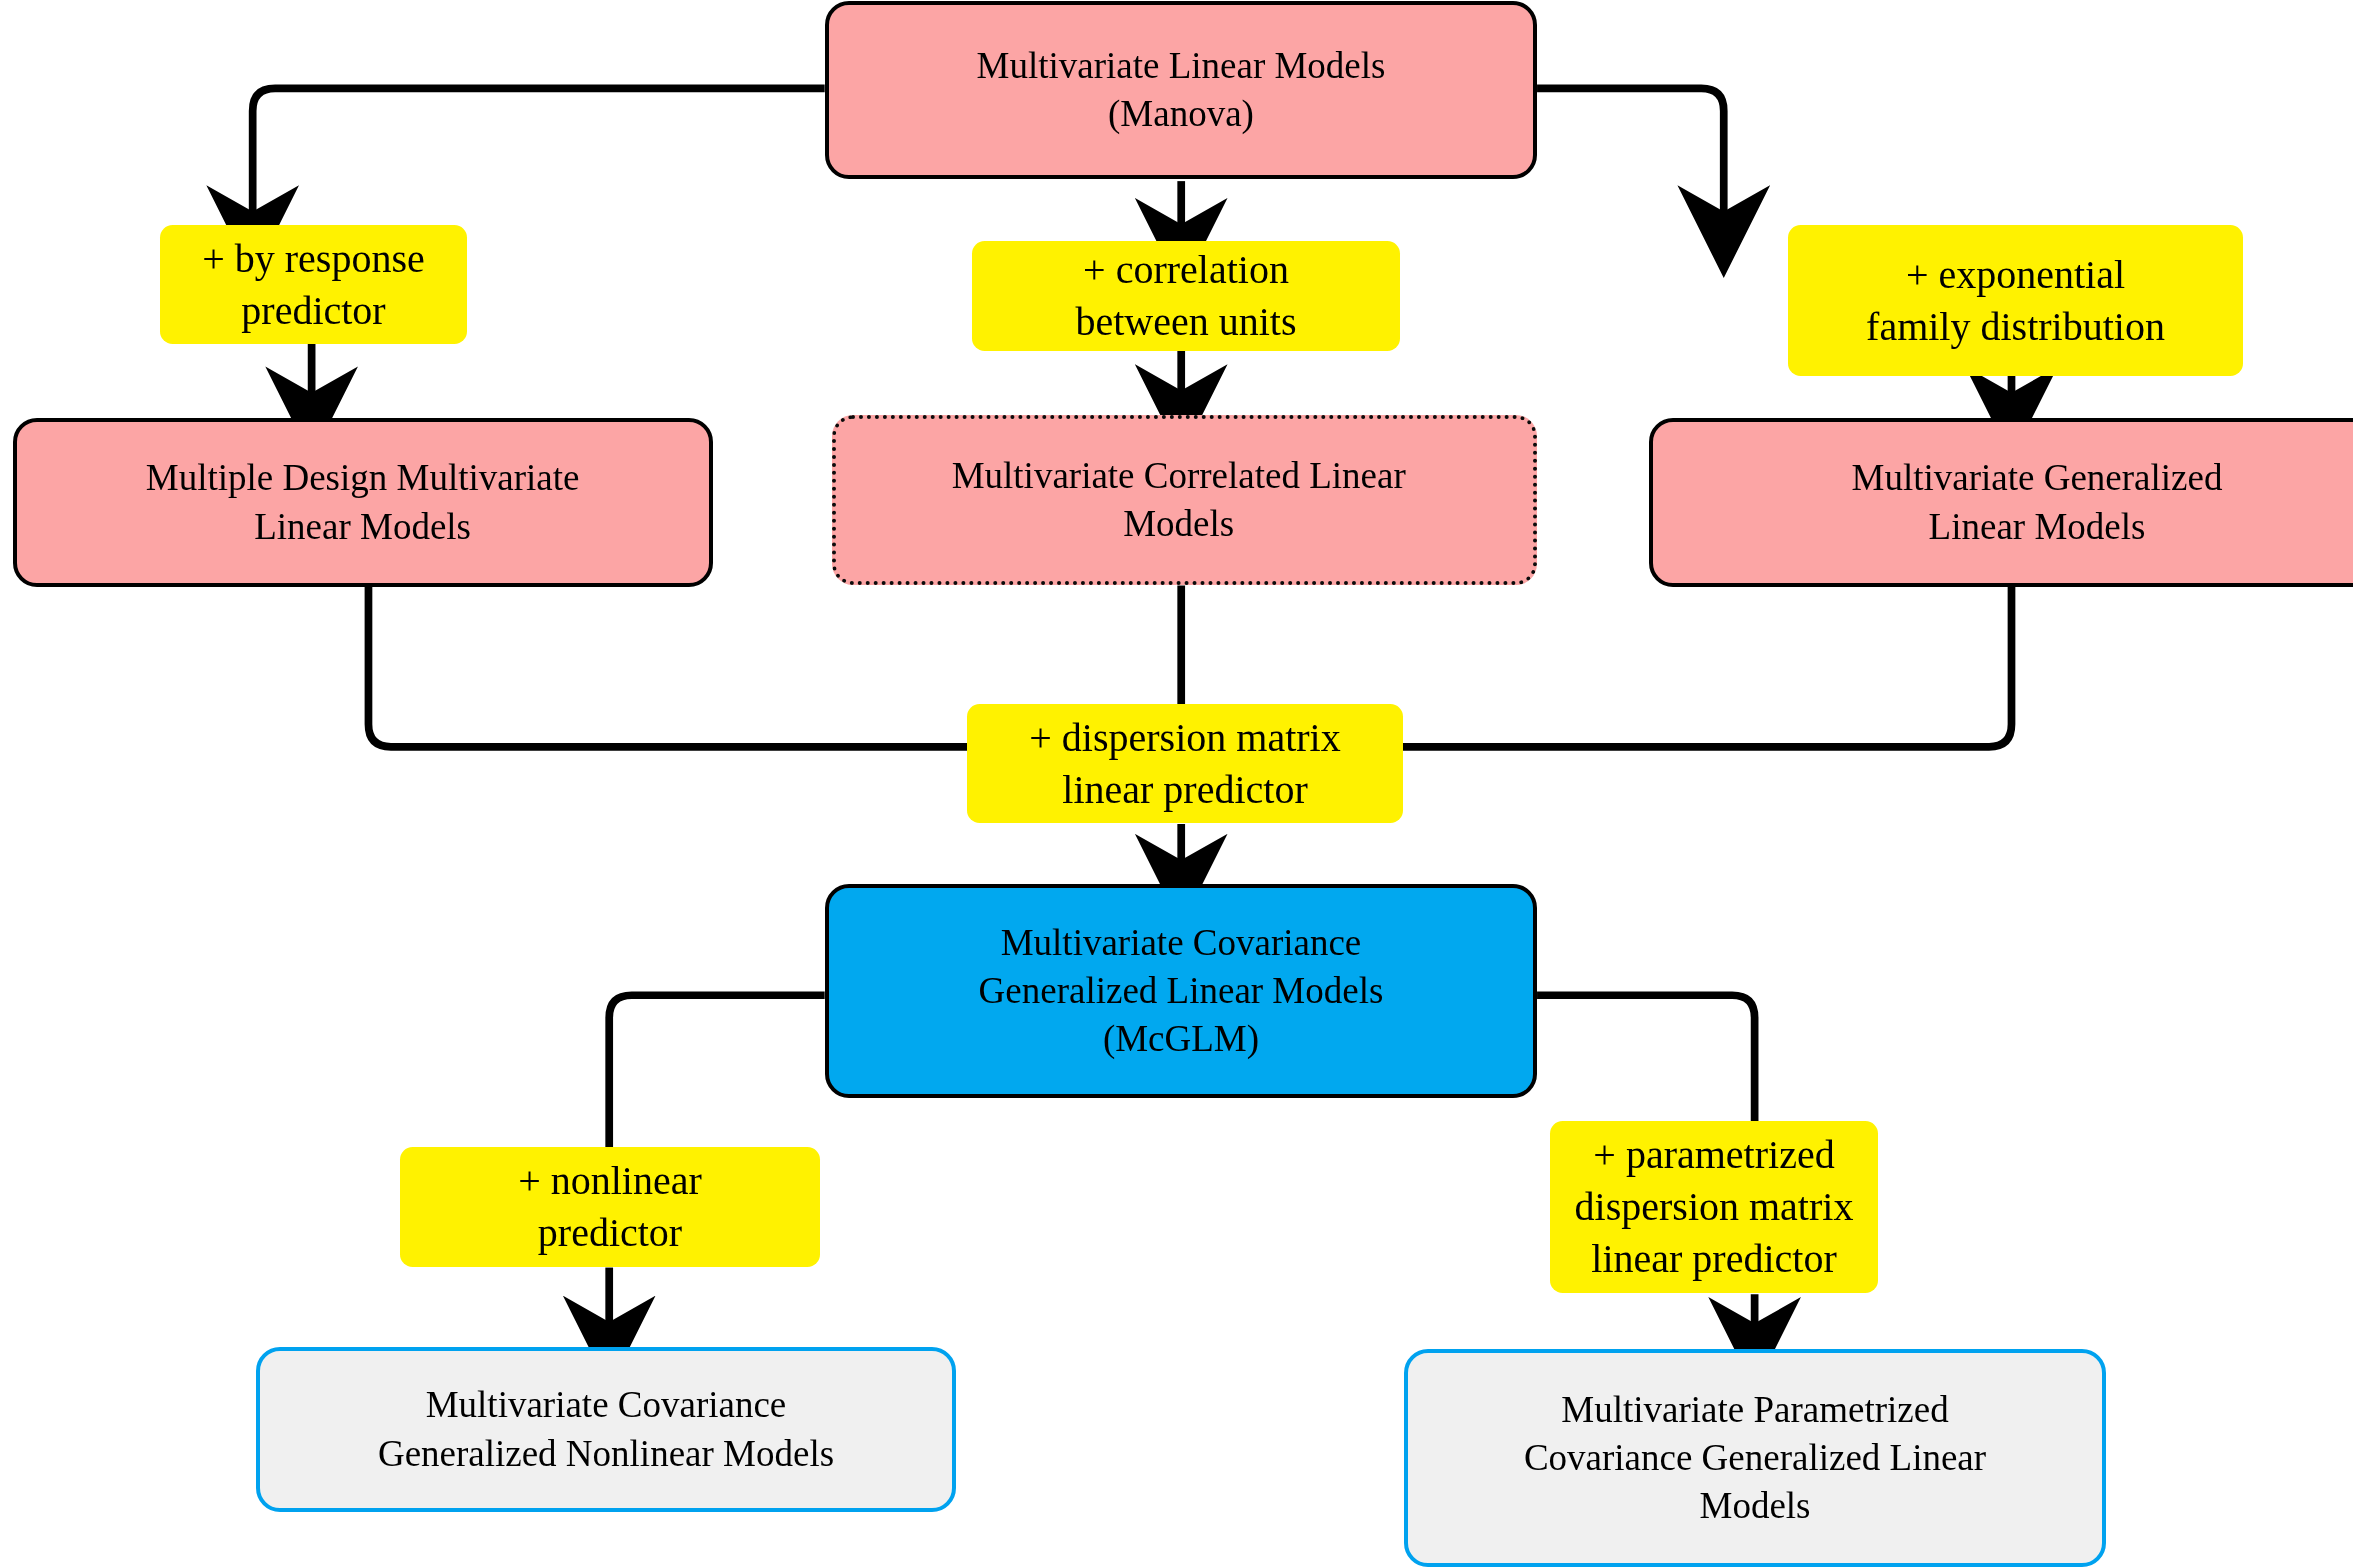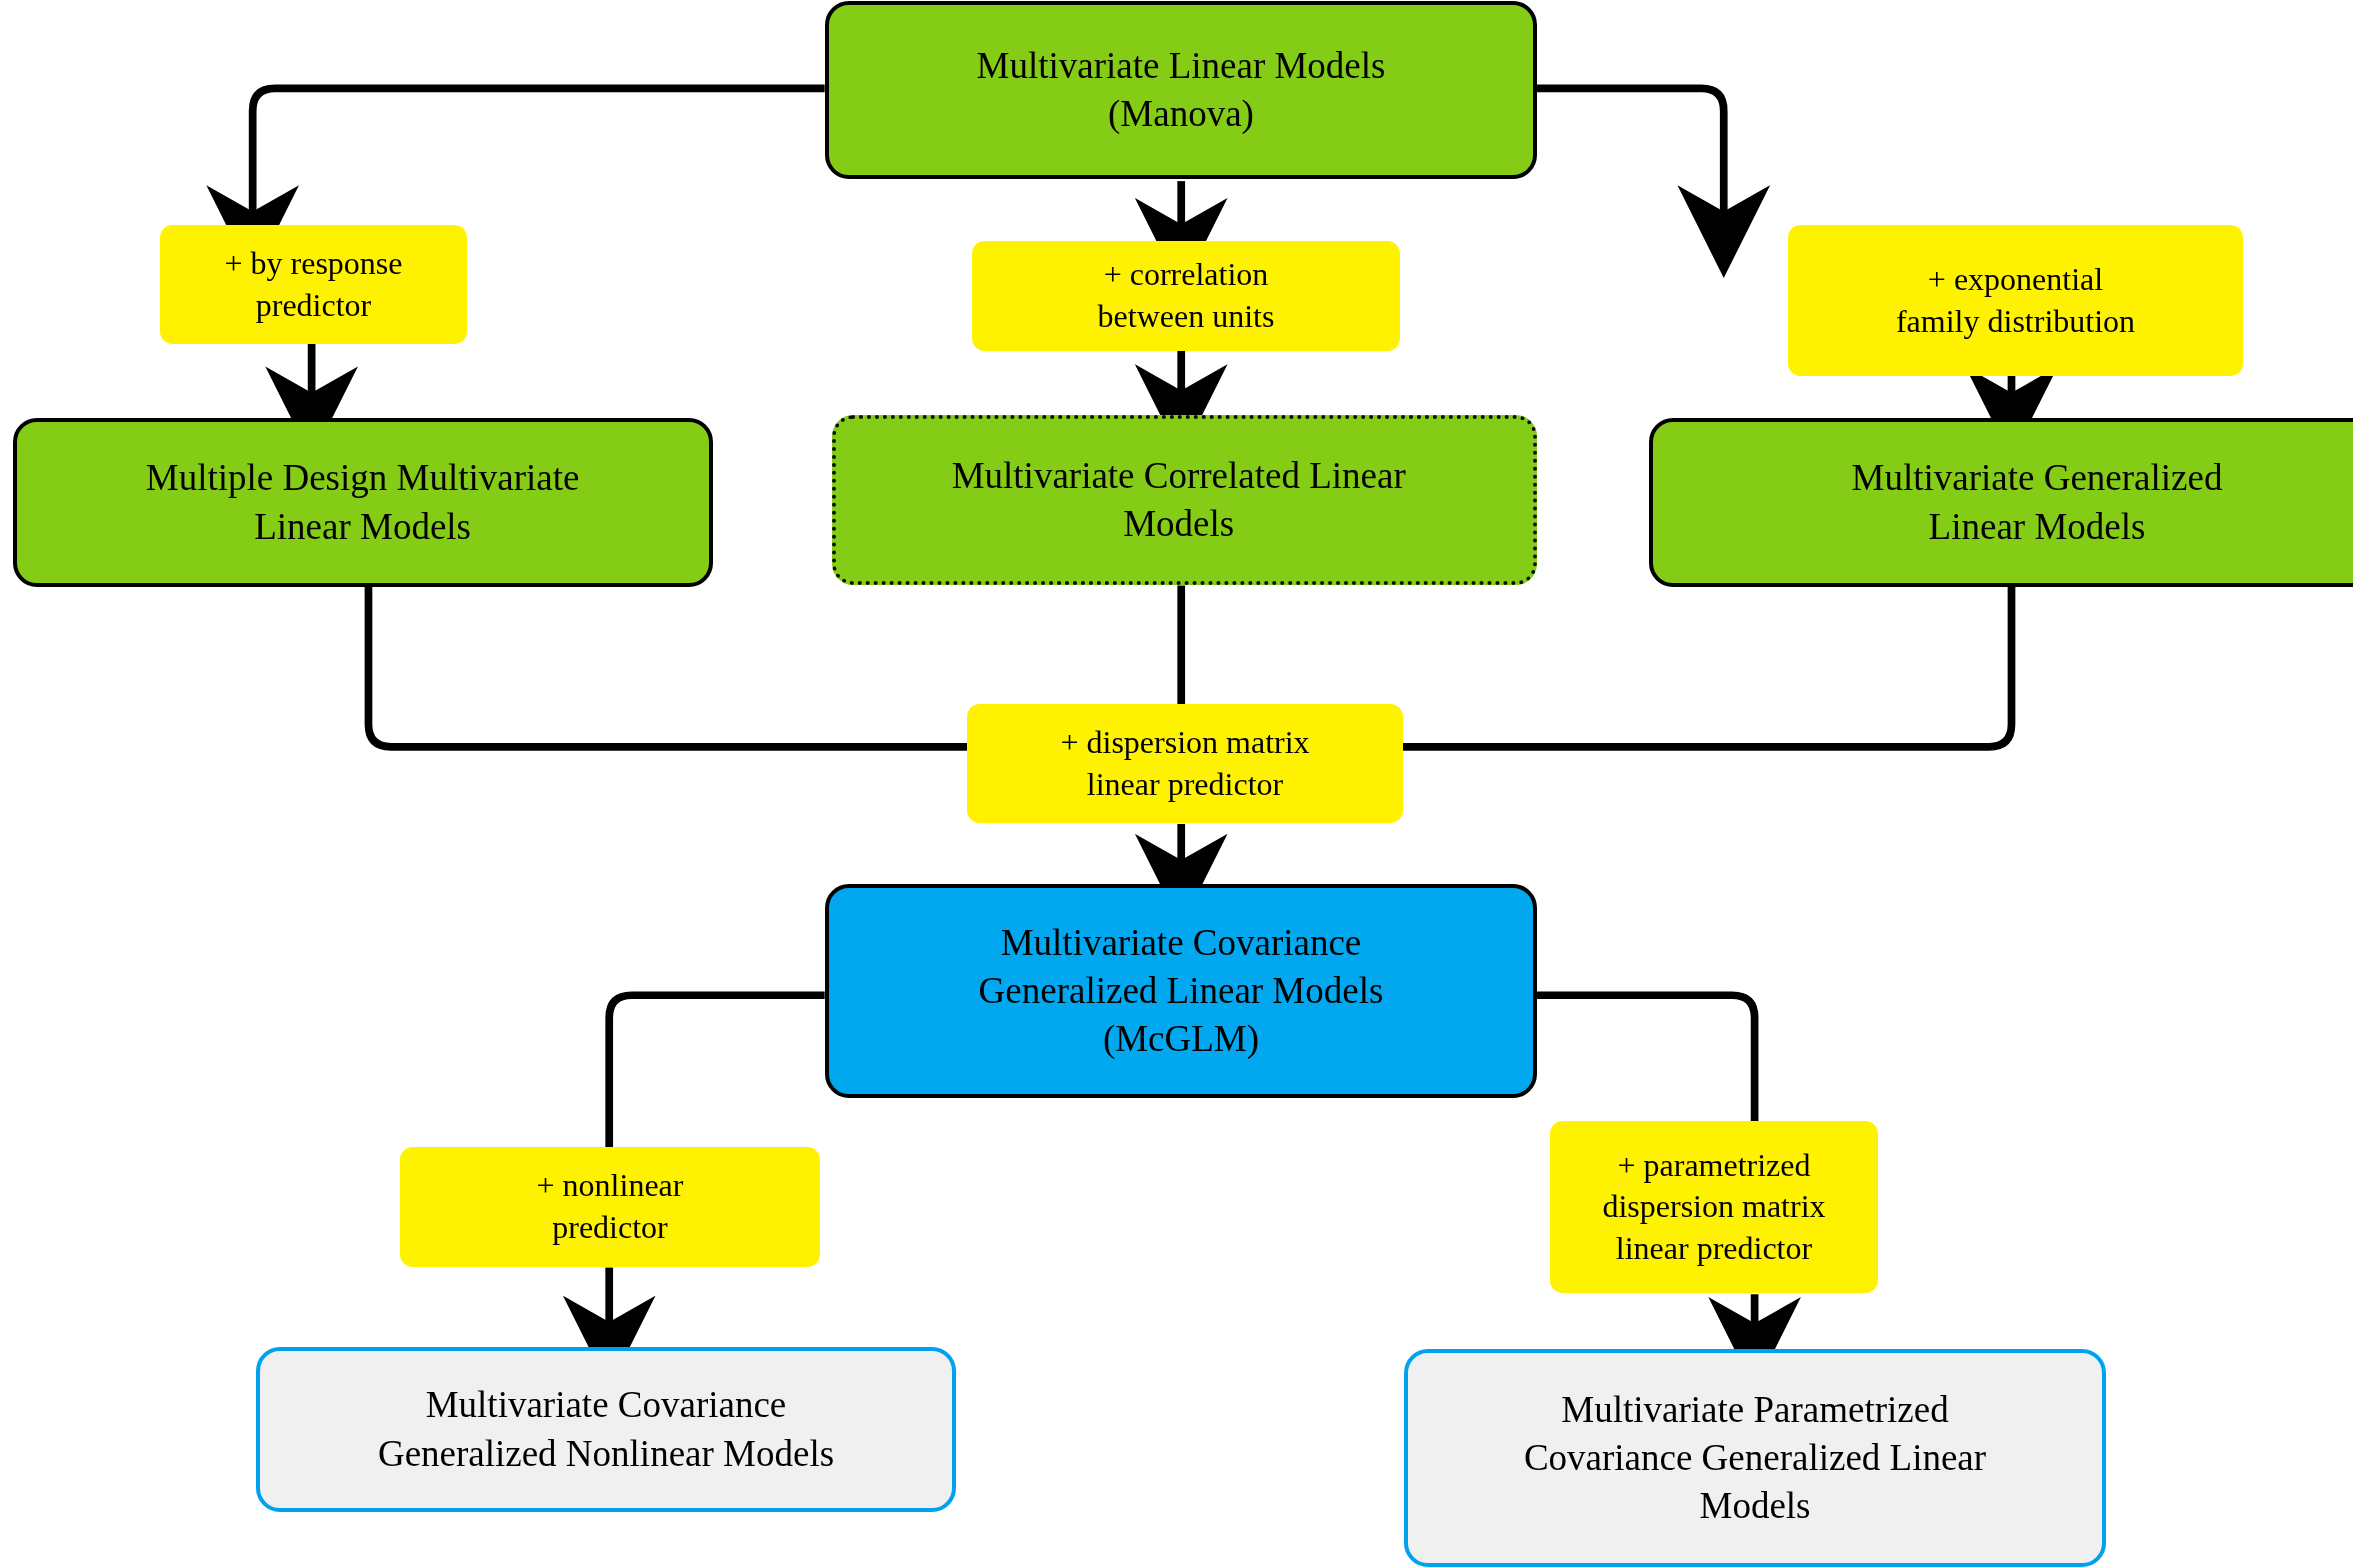--- a/index.html
+++ b/index.html
@@ -27,21 +27,21 @@
     position: absolute;
     box-sizing: border-box;
     display: flex;
     align-items: center;
     justify-content: center;
     text-align: center;
     color: #000000;
     line-height: 1.30;
   }
   .model-box {
-    background: #84cc16;
+    background: #fca5a5;
     border: 4.9px solid #000000;
     border-radius: 24px;
     font-size: 37px;
     padding: 7px 19.6px;
   }
   .model-box.dotted {
     border: 4.2px dotted #0b0b0b;
     border-radius: 21px;
     padding-left: 8px;
   }
@@ -50,21 +50,21 @@
     border: 4.9px solid #000000;
   }
   .model-box.outline-blue {
     background: #f0f0f0;
     border: 4.9px solid #00a2ef;
     border-radius: 24px;
   }
   .tag-box {
     background: #fff200;
     border-radius: 12.6px;
-    font-size: 32px;
+    font-size: 40px;
     padding: 5.6px 15.4px;
   }
   .node-text {
     display: block;
     white-space: pre-line;
   }
 </style>
 </head>
 <body>
 

